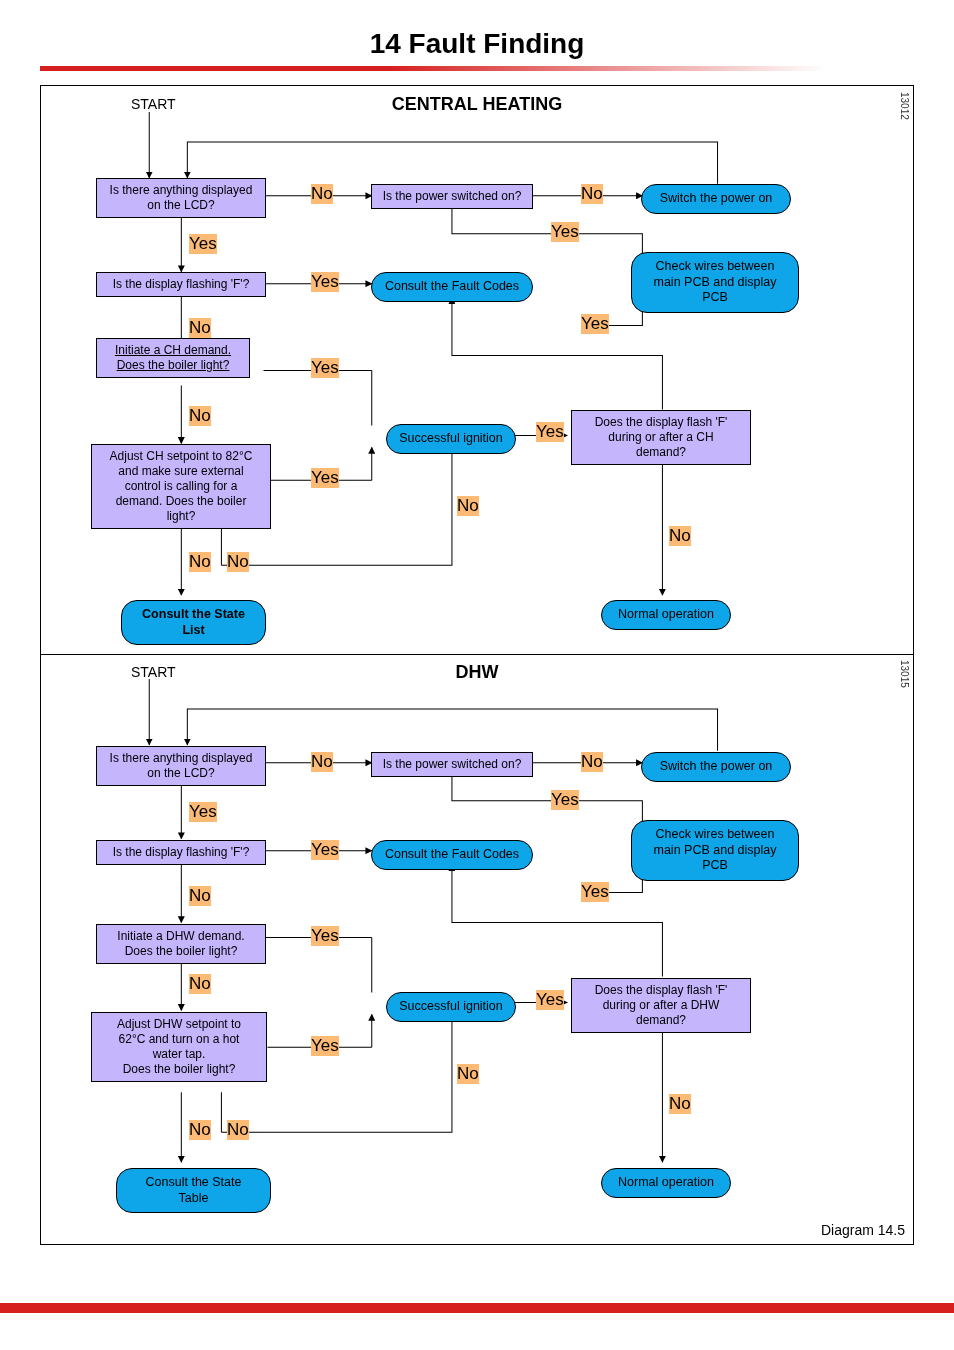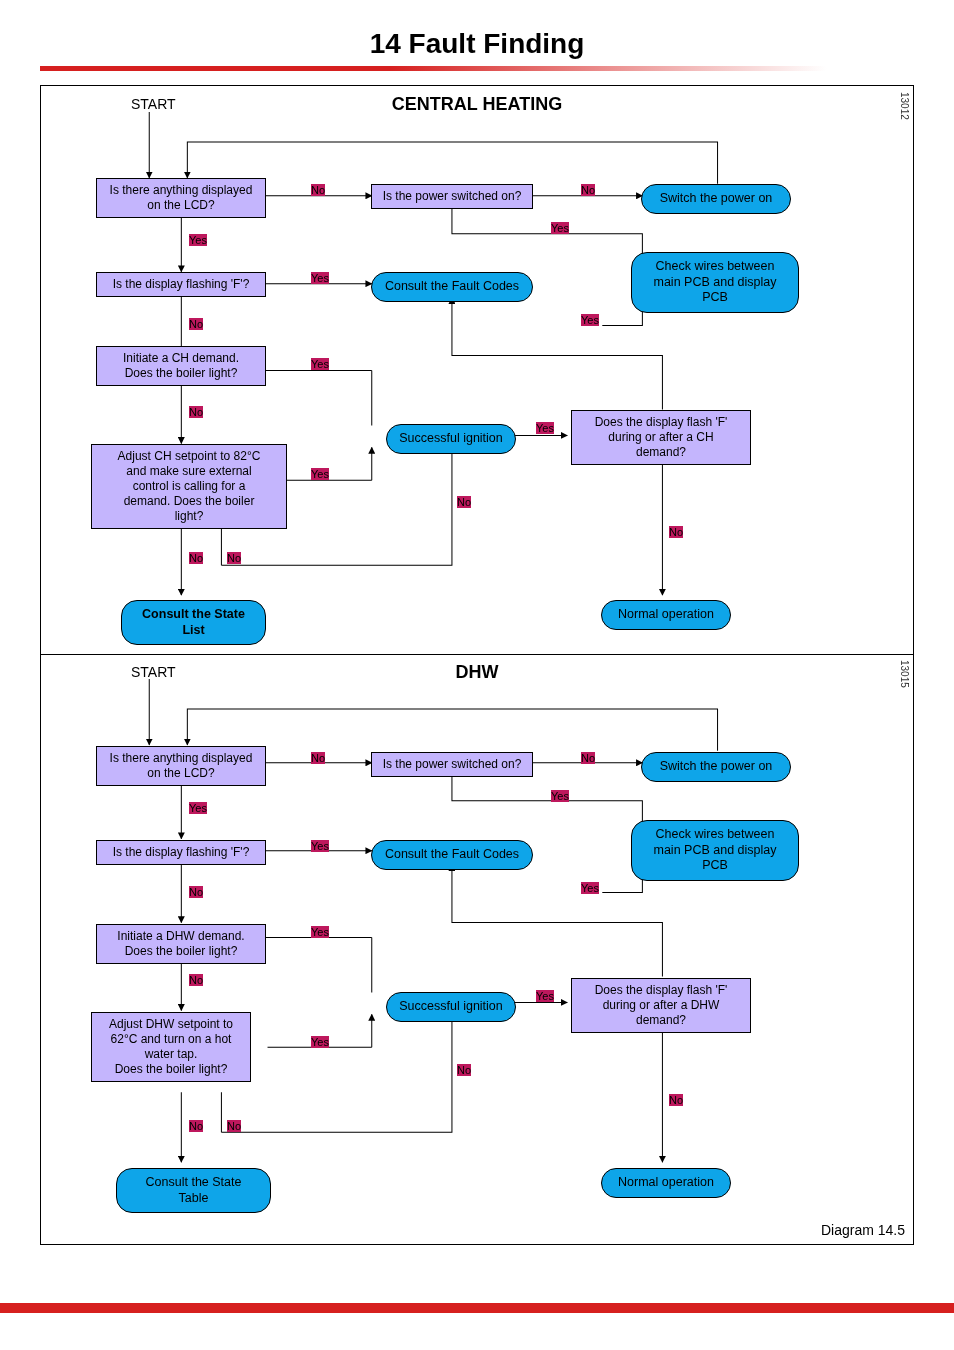--- a/index.html
+++ b/index.html
@@ -56,22 +56,22 @@
     border: 1px solid #000;
     border-radius: 16px;
     font-size: 12.5px;
     text-align: center;
     padding: 6px 12px;
     background: #0ea5e9;
     line-height: 1.25;
   }
   .lbl {
     position: absolute;
-    font-size: 11px;
-    background: #be185d;
+    font-size: 17px;
+    background: #fdba74;
   }
   svg.wires {
     position: absolute;
     left: 0; top: 0;
     width: 100%;
     height: 100%;
     pointer-events: none;
   }
   .vid {
     position: absolute;
@@ -179,24 +179,24 @@
       <line x1="180" y1="1008" x2="180" y2="1048" stroke="#000"></line>
       <polyline points="180,1048 410,1048 410,930" fill="none" stroke="#000" marker-end="url(#arr)"></polyline>
     </svg>
 
     <div class="box" style="left:55px; top:92px; width:170px;">Is there anything displayed<br>on the LCD?</div>
     <div class="box" style="left:330px; top:98px; width:162px;">Is the power switched on?</div>
     <div class="rbox" style="left:600px; top:98px; width:150px;">Switch the power on</div>
     <div class="box" style="left:55px; top:186px; width:170px;">Is the display flashing 'F'?</div>
     <div class="rbox" style="left:330px; top:186px; width:162px;">Consult the Fault Codes</div>
     <div class="rbox" style="left:590px; top:166px; width:168px;">Check wires between<br>main PCB and display<br>PCB</div>
-    <div class="box" style="left:55px; top:260px; width:170px;">Initiate a CH demand.<br>Does the boiler light?</div>
+    <div class="box" style="left:55px; top:252px; width:154px;text-decoration:underline;">Initiate a CH demand.<br>Does the boiler light?</div>
     <div class="rbox" style="left:345px; top:338px; width:130px;">Successful ignition</div>
     <div class="box" style="left:530px; top:324px; width:180px;">Does the display flash 'F'<br>during or after a CH<br>demand?</div>
-    <div class="box" style="left:50px; top:358px; width:196px;">Adjust CH setpoint to 82°C<br>and make sure external<br>control is calling for a<br>demand. Does the boiler<br>light?</div>
+    <div class="box" style="left:50px; top:358px; width:180px;">Adjust CH setpoint to 82°C<br>and make sure external<br>control is calling for a<br>demand. Does the boiler<br>light?</div>
     <div class="rbox" style="left:80px; top:514px; width:145px;font-weight:bold;">Consult the State List</div>
     <div class="rbox" style="left:560px; top:514px; width:130px;">Normal operation</div>
 
     <div class="lbl" style="left:270px; top:98px;">No</div>
     <div class="lbl" style="left:540px; top:98px;">No</div>
     <div class="lbl" style="left:148px; top:148px;">Yes</div>
     <div class="lbl" style="left:510px; top:136px;">Yes</div>
     <div class="lbl" style="left:270px; top:186px;">Yes</div>
     <div class="lbl" style="left:540px; top:228px;">Yes</div>
     <div class="lbl" style="left:148px; top:232px;">No</div>
@@ -217,21 +217,21 @@
 
     <div class="box" style="left:55px; top:660px; width:170px;">Is there anything displayed<br>on the LCD?</div>
     <div class="box" style="left:330px; top:666px; width:162px;">Is the power switched on?</div>
     <div class="rbox" style="left:600px; top:666px; width:150px;">Switch the power on</div>
     <div class="box" style="left:55px; top:754px; width:170px;">Is the display flashing 'F'?</div>
     <div class="rbox" style="left:330px; top:754px; width:162px;">Consult the Fault Codes</div>
     <div class="rbox" style="left:590px; top:734px; width:168px;">Check wires between<br>main PCB and display<br>PCB</div>
     <div class="box" style="left:55px; top:838px; width:170px;">Initiate a DHW demand.<br>Does the boiler light?</div>
     <div class="rbox" style="left:345px; top:906px; width:130px;">Successful ignition</div>
     <div class="box" style="left:530px; top:892px; width:180px;">Does the display flash 'F'<br>during or after a DHW<br>demand?</div>
-    <div class="box" style="left:50px; top:926px; width:160px;">Adjust DHW setpoint to<br>62°C and turn on a hot<br>water tap.<br>Does the boiler light?</div>
+    <div class="box" style="left:50px; top:926px; width:176px;">Adjust DHW setpoint to<br>62°C and turn on a hot<br>water tap.<br>Does the boiler light?</div>
     <div class="rbox" style="left:75px; top:1082px; width:155px;">Consult the State Table</div>
     <div class="rbox" style="left:560px; top:1082px; width:130px;">Normal operation</div>
 
     <div class="lbl" style="left:270px; top:666px;">No</div>
     <div class="lbl" style="left:540px; top:666px;">No</div>
     <div class="lbl" style="left:148px; top:716px;">Yes</div>
     <div class="lbl" style="left:510px; top:704px;">Yes</div>
     <div class="lbl" style="left:270px; top:754px;">Yes</div>
     <div class="lbl" style="left:540px; top:796px;">Yes</div>
     <div class="lbl" style="left:148px; top:800px;">No</div>

